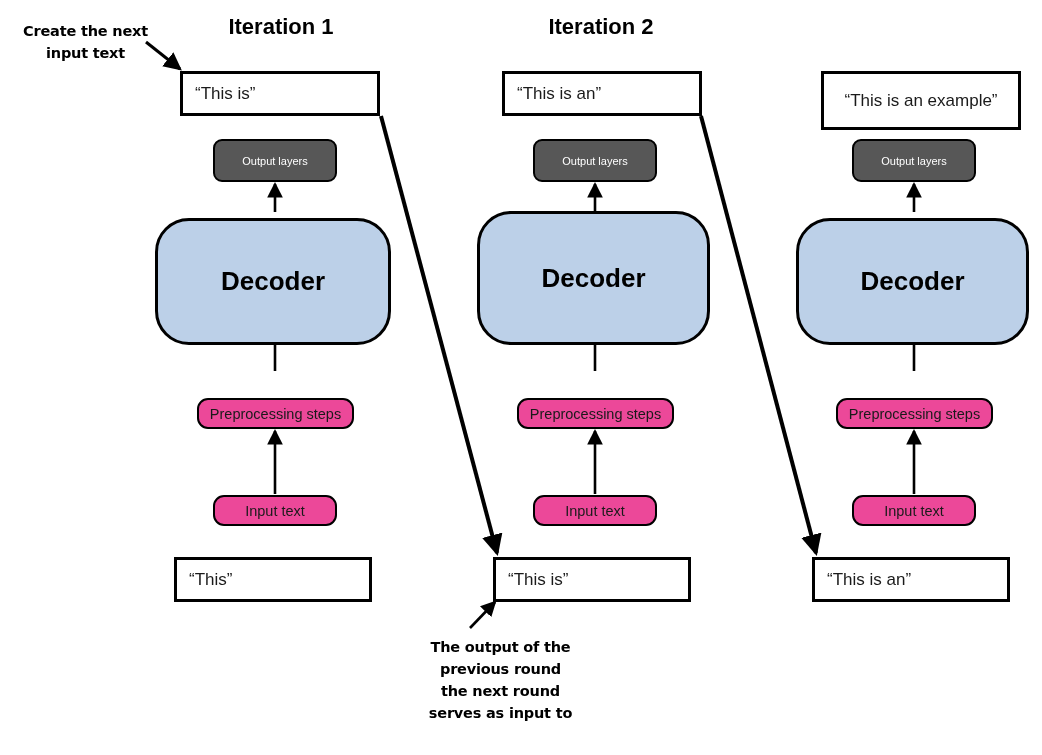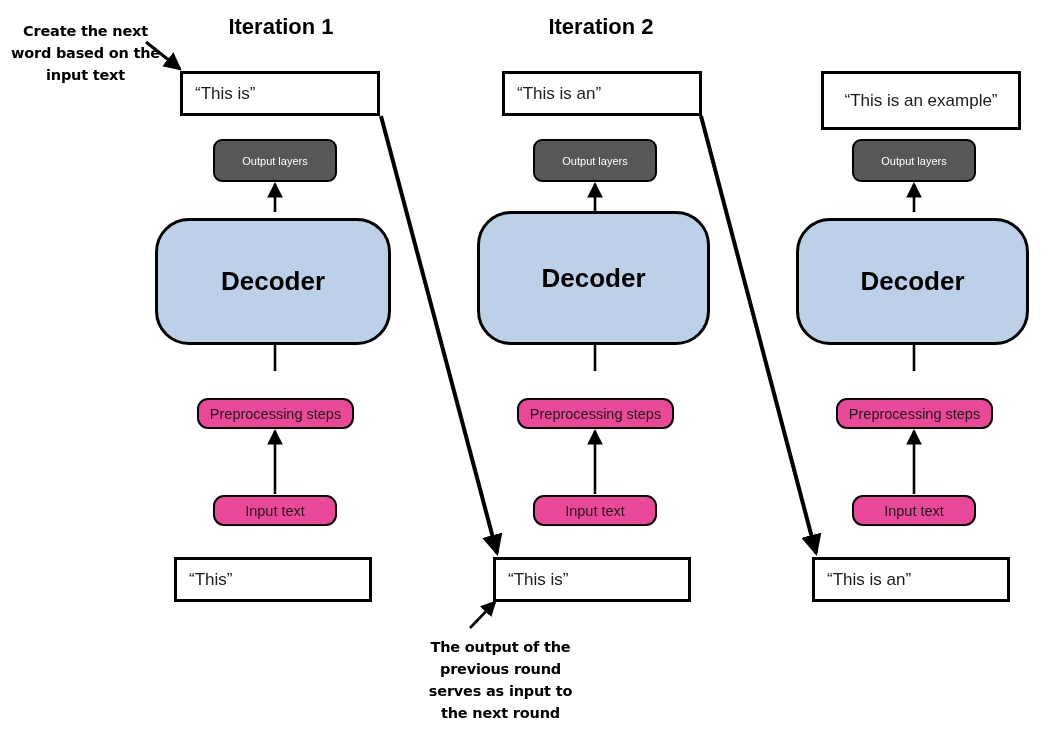--- a/index.html
+++ b/index.html
@@ -147,29 +147,28 @@
     <line x1="381" y1="116" x2="497" y2="553" stroke="#000" stroke-width="4" marker-end="url(#ah-big)"></line>
     <line x1="701" y1="116" x2="816" y2="553" stroke="#000" stroke-width="4" marker-end="url(#ah-big)"></line>
 
     <line x1="146" y1="42" x2="180" y2="69" stroke="#000" stroke-width="3" marker-end="url(#ah)"></line>
 
     <line x1="470" y1="628" x2="495" y2="602" stroke="#000" stroke-width="2.6" marker-end="url(#ah)"></line>
   </svg>
 
   <div class="annot" style="left:8px; top:20px; width:155px;">
     <div>Create the next</div>
-    <div>word based on the</div>
     <div>input text</div>
   </div>
 
   <div class="annot" style="left:413px; top:636px; width:175px;">
     <div>The output of the</div>
     <div>previous round</div>
+    <div>the next round</div>
     <div>serves as input to</div>
-    <div>the next round</div>
   </div>
 
   <div class="col-title" style="left:180px; top:14px; width:202px;">Iteration 1</div>
   <div class="col-title" style="left:500px; top:14px; width:202px;">Iteration 2</div>
 
   <div class="textbox left" style="left:180px; top:71px; width:200px; height:45px;">“This is”</div>
 
   <div class="outbox" style="left:213px; top:139px; width:124px; height:43px;">Output layers</div>
 
   <div class="decoder" style="left:155px; top:218px; width:236px; height:127px;">Decoder</div>

